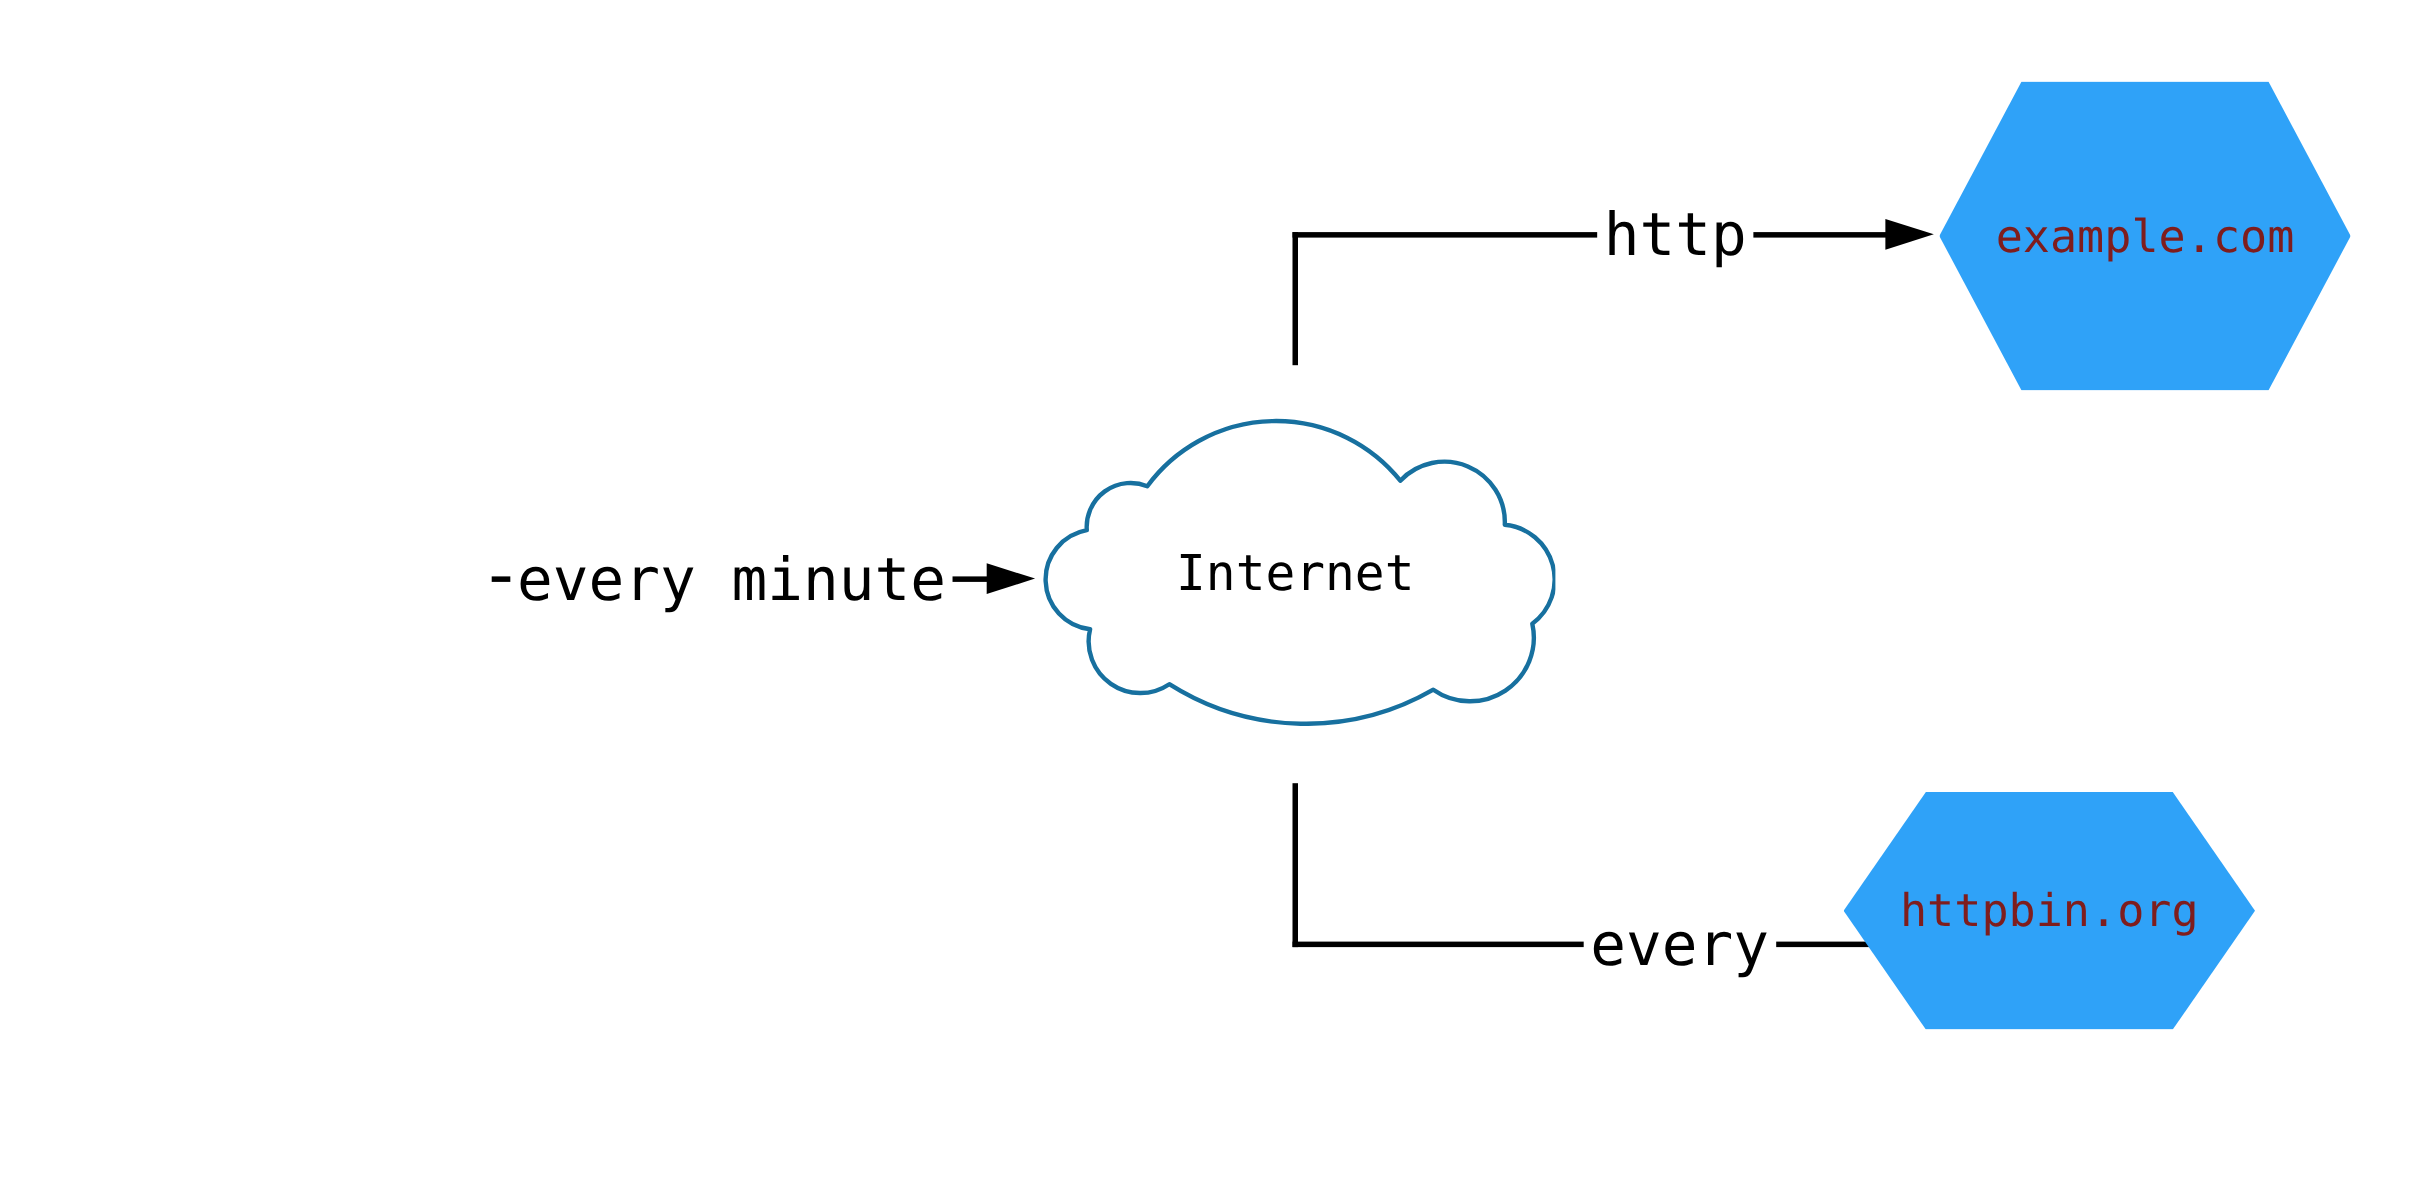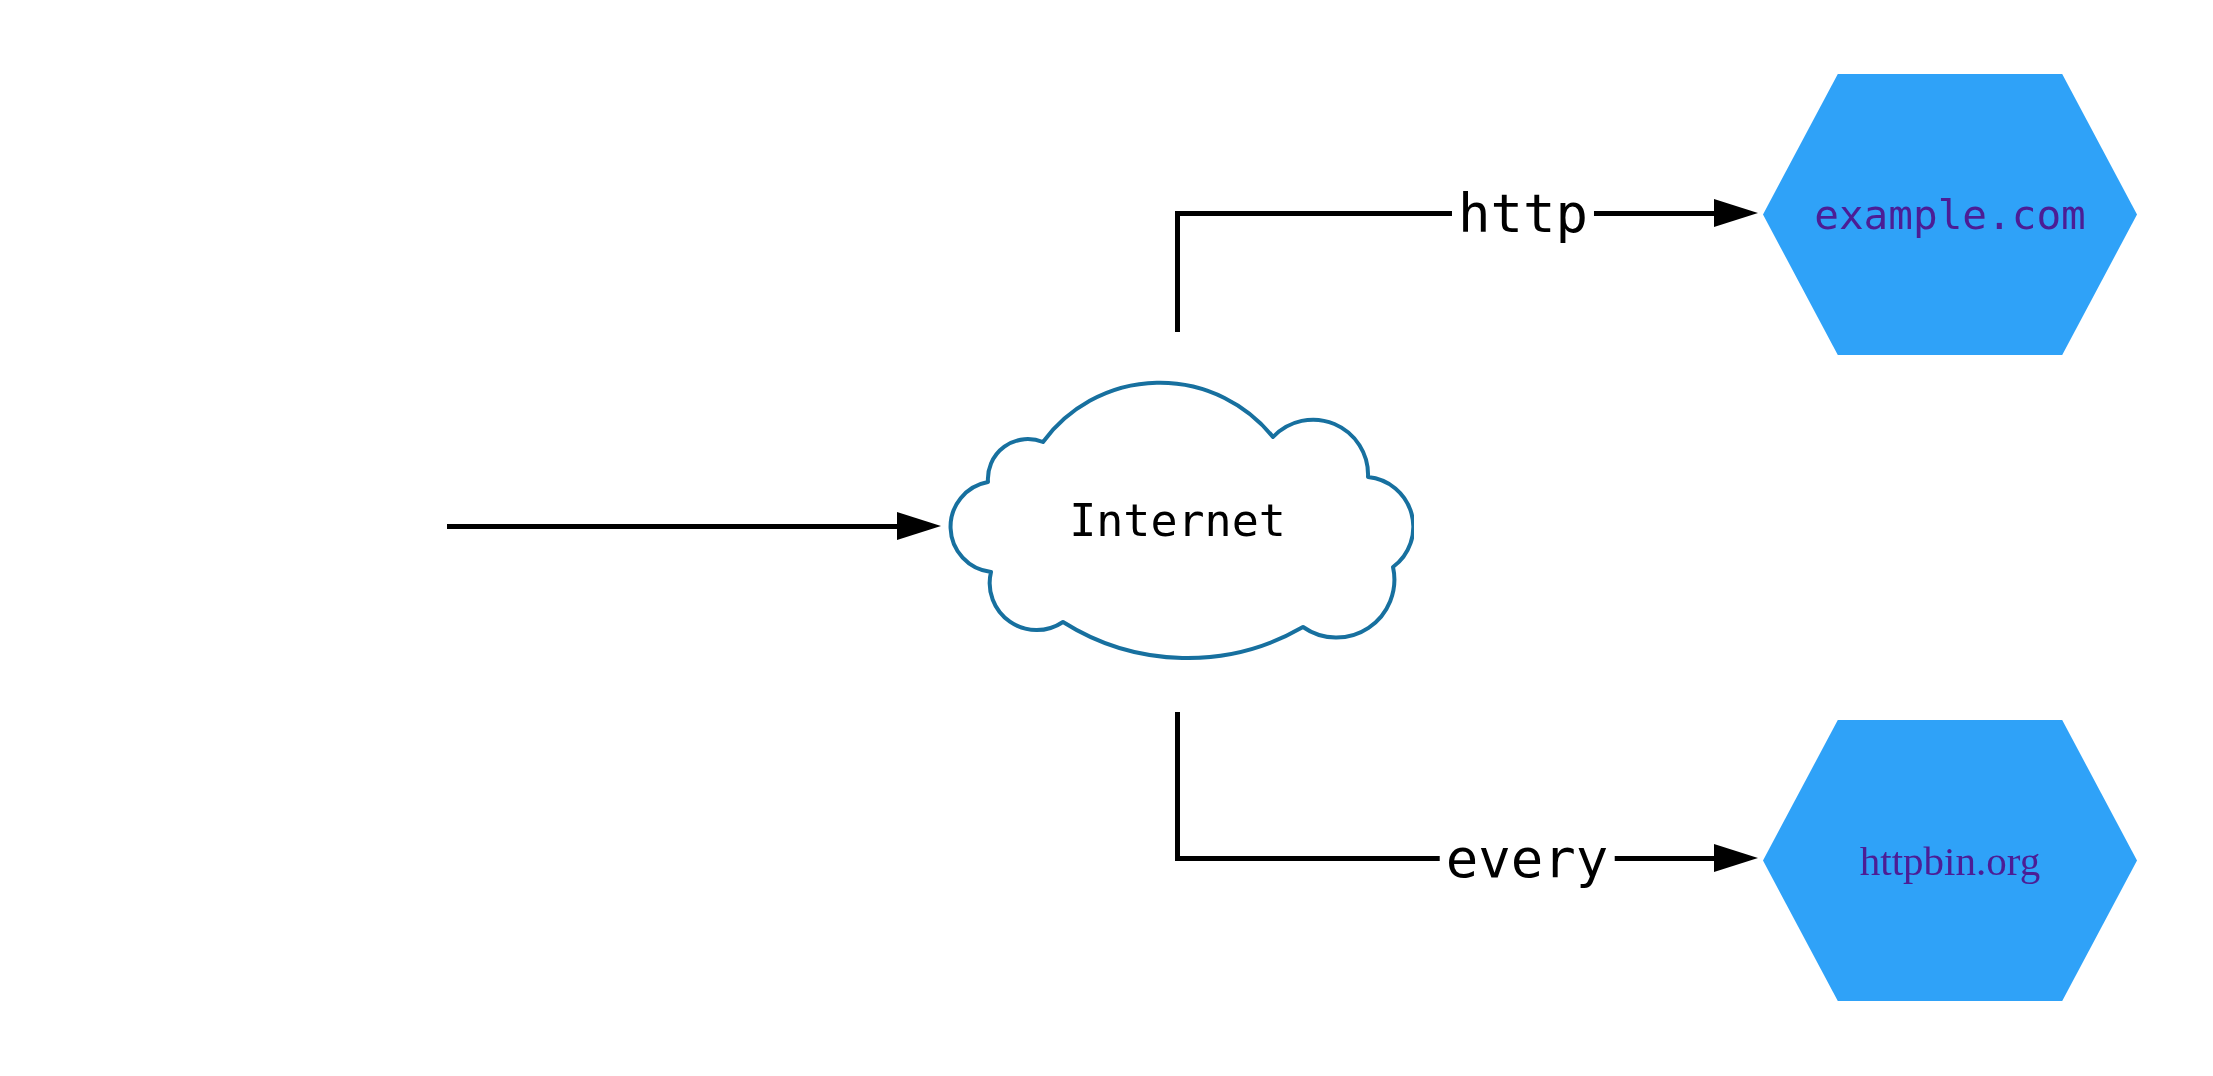--- a/index.html
+++ b/index.html
@@ -19,28 +19,28 @@
   .hex {
     position: absolute;
     clip-path: polygon(0% 50%, 20% 0%, 80% 0%, 100% 50%, 80% 100%, 20% 100%);
     background: #2FA2F8;
     display: flex;
     align-items: center;
     justify-content: center;
     text-align: center;
   }
   .hex .hex-label {
-    color: #4c1d95;
+    color: #7f1d1d;
     font-size: 41px;
     line-height: 48px;
     white-space: pre;
   }
   #node-monitoring { left: 90px;   top: 385px; width: 357px; height: 280px; }
   #node-example    { left: 1763px; top: 74px;  width: 374px; height: 281px; }
-  #node-httpbin    { left: 1763px; top: 720px; width: 374px; height: 281px; font-family: Liberation Serif, serif; }
+  #node-httpbin    { left: 1676px; top: 720px; width: 374px; height: 216px; }
 
   
   #cloud-box {
     position: absolute;
     left: 941px;
     top: 380px;
     width: 473px;
     height: 280px;
   }
   #cloud-box svg { display: block; }
@@ -128,16 +128,17 @@
   <div id="cloud-label">Internet</div>
 
   <div class="hex" id="node-example">
     <div class="hex-label">example.com</div>
   </div>
 
   <div class="hex" id="node-httpbin">
     <div class="hex-label">httpbin.org</div>
   </div>
 
+  <div class="edge-label" id="edge1-label">every minute</div>
   <div class="edge-label" id="edge2-label">http</div>
   <div class="edge-label" id="edge3-label">every</div>
 
 </div>
 
 </body></html>

